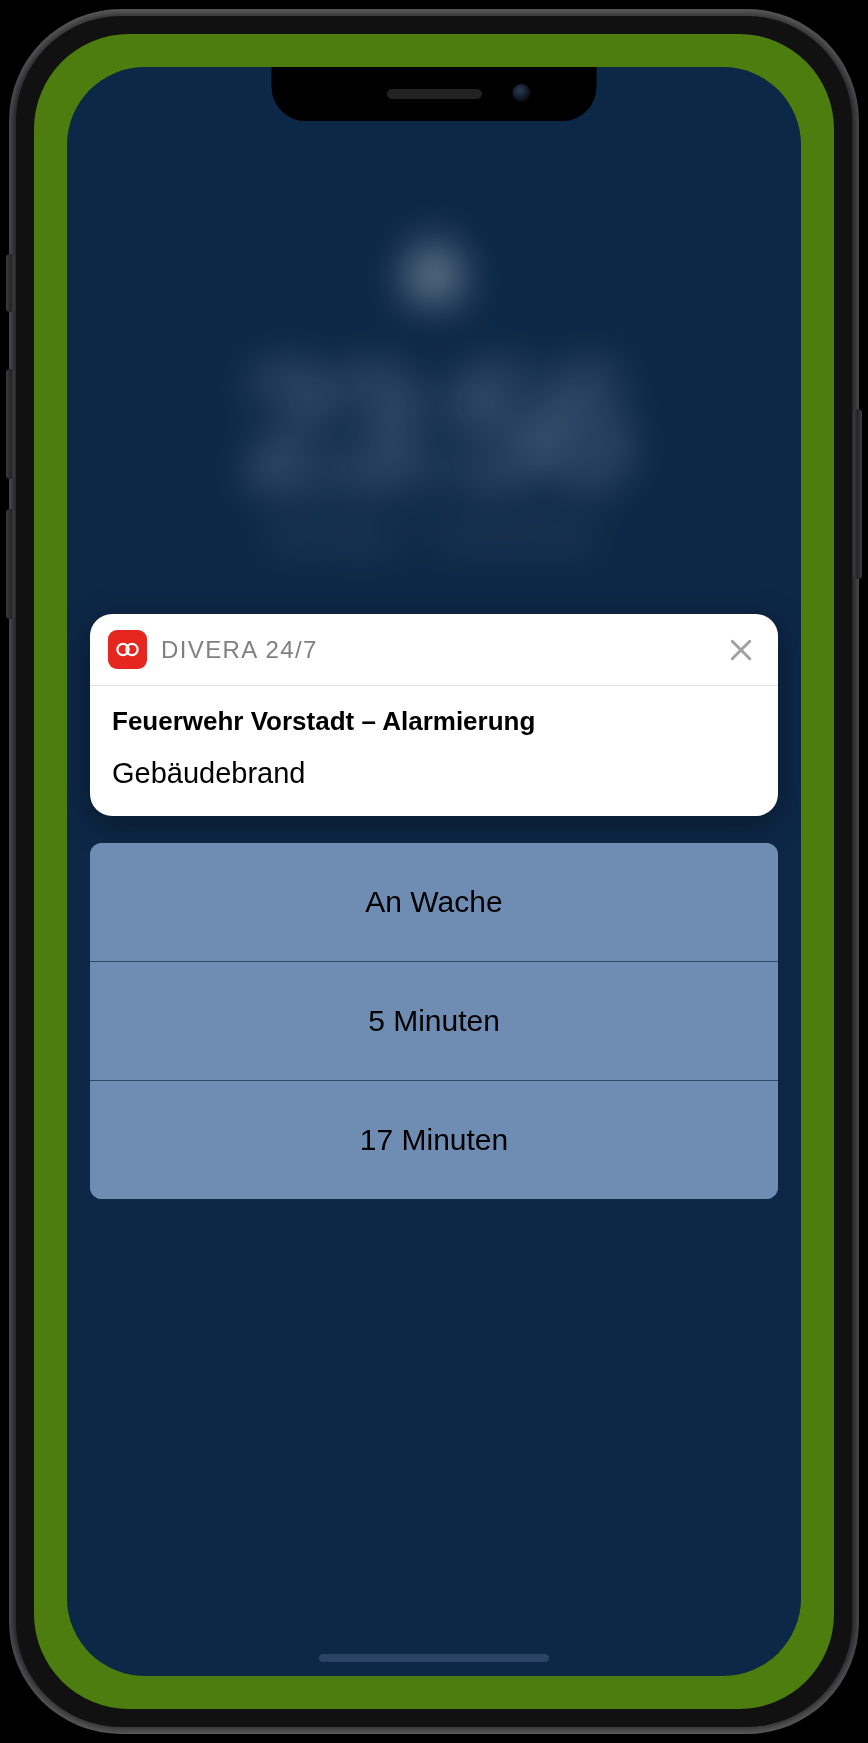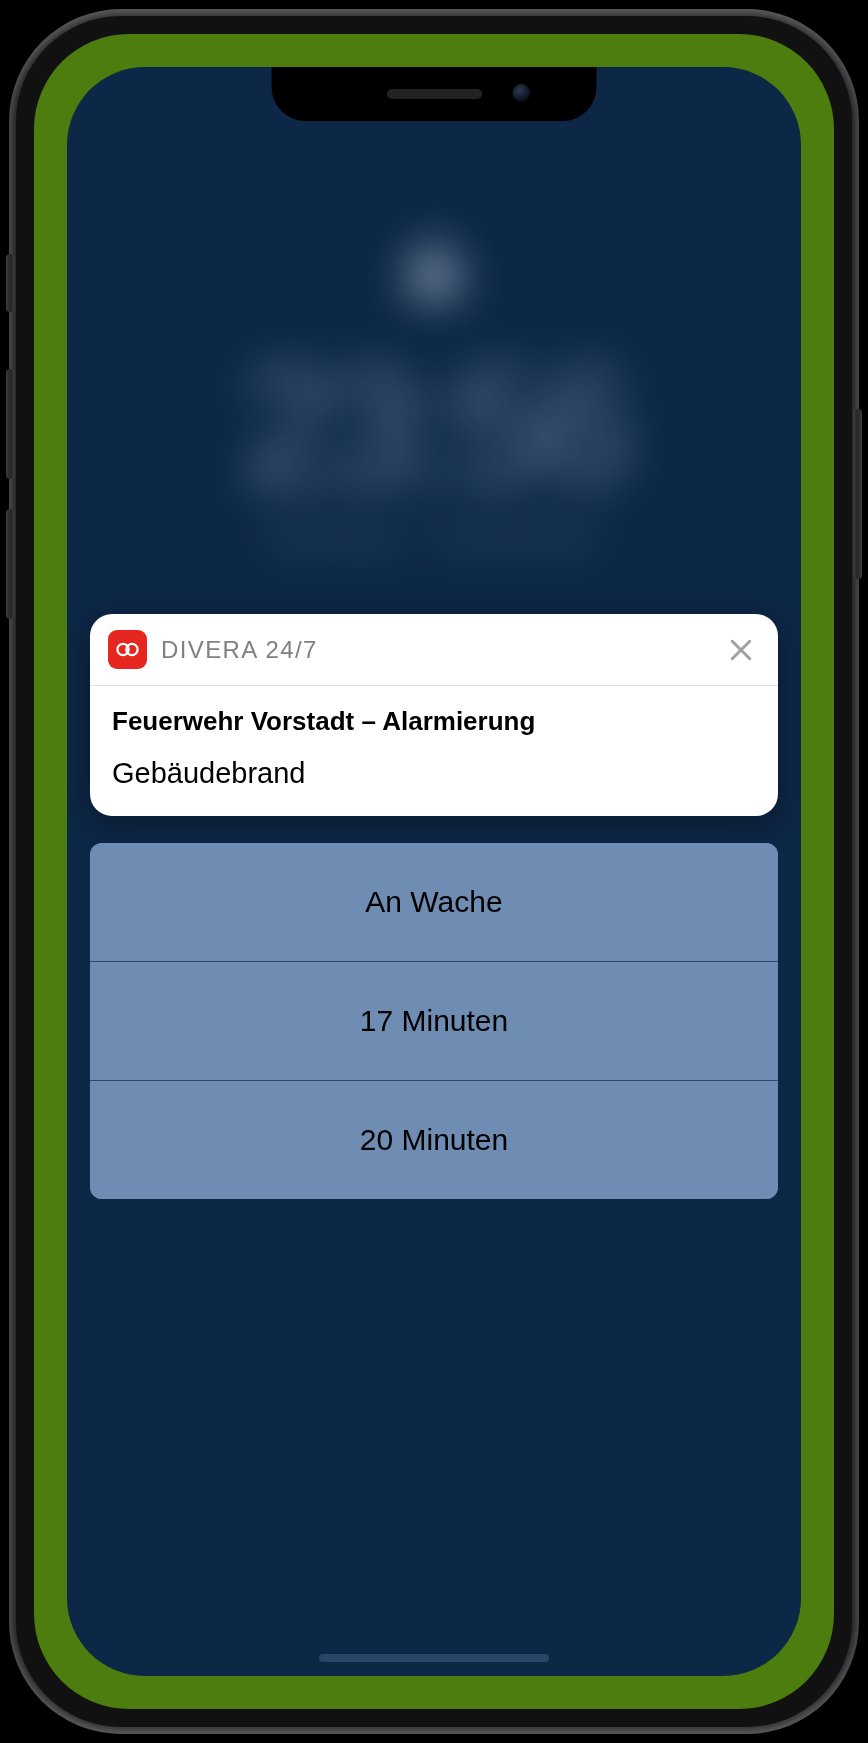--- a/index.html
+++ b/index.html
@@ -114,24 +114,24 @@
               <div class="ntitle">Feuerwehr Vorstadt – Alarmierung</div>
               <div class="nsub">Gebäudebrand</div>
             </div>
           </div>
 
           <div class="actions">
             <div class="act">
                 <span>An Wache</span>
               </div>
             <div class="act">
-                <span>17 Minuten</span>
+                <span>5 Minuten</span>
               </div>
             <div class="act">
-                <span>20 Minuten</span>
+                <span>17 Minuten</span>
               </div>
           </div>
 
           <div class="home"></div>
         </div>
       </div>
     </div>
   </div>
 </div>
 

